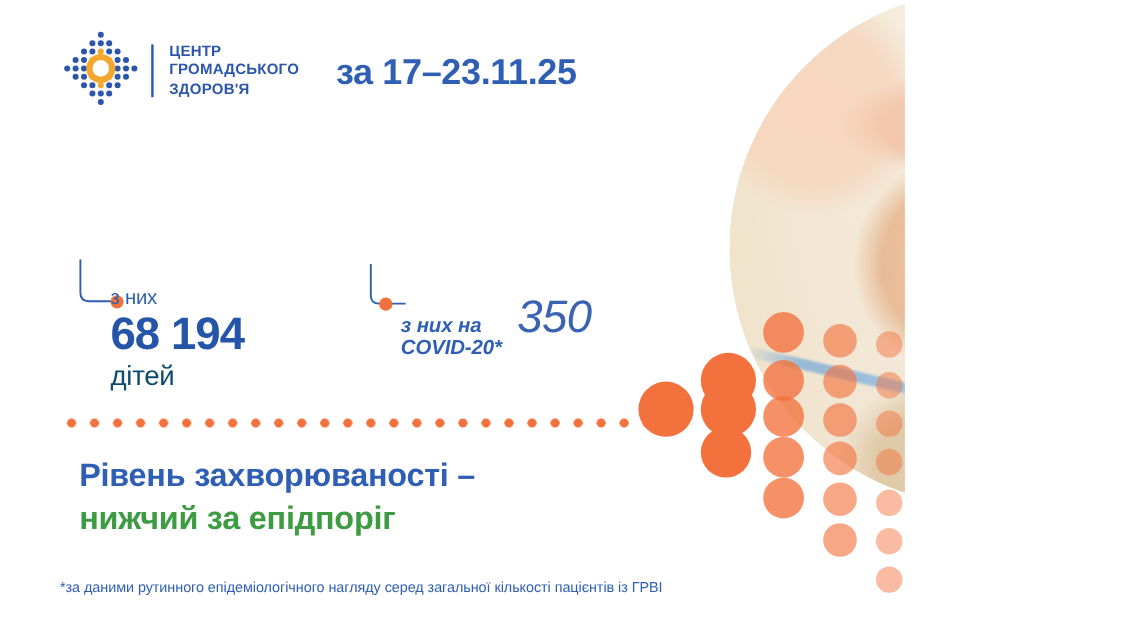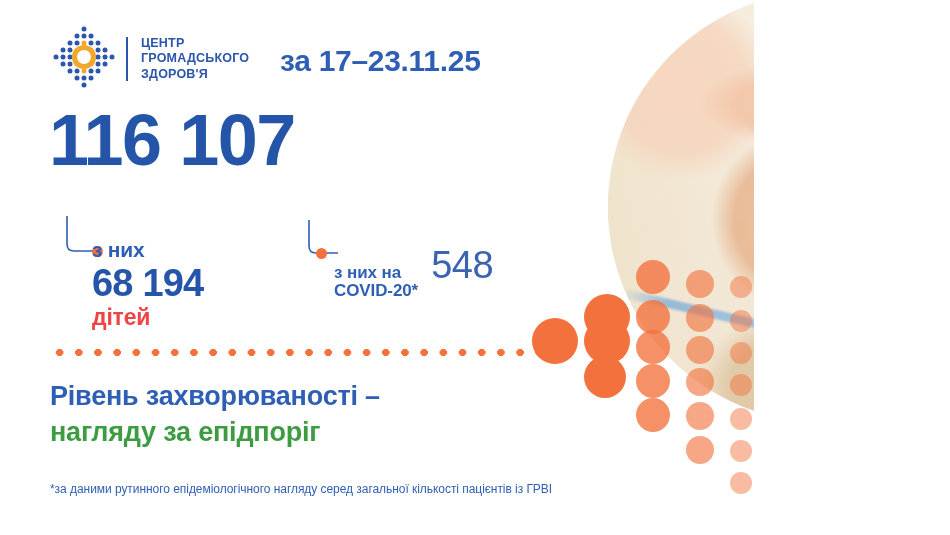--- a/index.html
+++ b/index.html
@@ -148,34 +148,34 @@
     color: #2f5fb4;
     letter-spacing: -0.2px;
     white-space: nowrap;
   }
 
   
   .connector { position: absolute; }
 
   .kids-block { position: absolute; left: 92px; top: 238px; }
   .kids-label {
-    font-size: 21px; font-weight: 700; color: #2f5fb4;
+    font-size: 17px; font-weight: 400; color: #2f5fb4;
     letter-spacing: -0.2px; white-space: nowrap;
   }
   .kids-number {
     margin-top: 2px;
     font-size: 38px; font-weight: 700; color: #2455a8;
     letter-spacing: -0.8px; line-height: 1.05; white-space: nowrap;
   }
   .kids-unit {
-    font-size: 23px; font-weight: 700; color: #ef4444;
+    font-size: 23px; font-weight: 400; color: #0c4a6e;
     letter-spacing: -0.2px; white-space: nowrap;
   }
 
-  .covid-block { position: absolute; left: 334px; top: 244px; display: flex; align-items: baseline; }
+  .covid-block { position: absolute; left: 334px; top: 244px; display: flex; align-items: baseline; font-style: italic; }
   .covid-label {
     font-size: 17px; font-weight: 700; color: #2f5fb4;
     line-height: 1.08; letter-spacing: -0.1px; white-space: nowrap;
   }
   .covid-number {
     margin-left: 13px;
     font-size: 38px; font-weight: 400; color: #3a63b0;
     letter-spacing: -0.5px; white-space: nowrap;
   }
 
@@ -184,21 +184,21 @@
     position: absolute;
     left: 50px; top: 348px;
     width: 500px; height: 9px;
     background-image: radial-gradient(circle, #f2713c 0 3.6px, rgba(242,113,60,0) 3.9px);
     background-size: 19.2px 9px;
     background-repeat: repeat-x;
   }
 
   .statement {
     position: absolute;
-    left: 50px; top: 378px;
+    left: 66px; top: 378px;
     font-size: 27px; font-weight: 700;
     line-height: 1.34;
     letter-spacing: -0.2px;
     white-space: nowrap;
   }
   .statement .l1 { color: #2f5fb4; display: block; }
   .statement .l2 { color: #3d9b42; display: block; }
 
   .footnote {
     position: absolute;
@@ -273,21 +273,20 @@
     <div class="logo-divider"></div>
     <div class="logo-text">
       <div>ЦЕНТР</div>
       <div>ГРОМАДСЬКОГО</div>
       <div>ЗДОРОВ'Я</div>
     </div>
   </div>
 
   <div class="period">за 17–23.11.25</div>
 
-  <div class="big-number">116 107</div>
 
   <svg class="connector" style="left:62px; top:216px; width:40px; height:44px;" viewBox="0 0 40 44">
     <path d="M5 0 L5 28 Q5 35 12 35 L34 35" fill="none" stroke="#2f5fb4" stroke-width="1.6"></path>
   </svg>
   <span class="dot" style="position:absolute; left:92px; top:246px; width:11px; height:11px; border-radius:50%; background:#f2713c;"></span>
 
   <svg class="connector" style="left:304px; top:220px; width:40px; height:42px;" viewBox="0 0 40 42">
     <path d="M5 0 L5 26 Q5 33 12 33 L34 33" fill="none" stroke="#2f5fb4" stroke-width="1.6"></path>
   </svg>
   <span class="dot" style="position:absolute; left:316px; top:248px; width:11px; height:11px; border-radius:50%; background:#f2713c;"></span>
@@ -296,28 +295,28 @@
     <div class="kids-label">з них</div>
     <div class="kids-number">68 194</div>
     <div class="kids-unit">дітей</div>
   </div>
 
   <div class="covid-block">
     <div class="covid-label">
       <span>з них на</span><br>
       <span>COVID-20*</span>
     </div>
-    <div class="covid-number">548</div>
+    <div class="covid-number">350</div>
   </div>
 
   <div class="divider"></div>
 
   <div class="statement">
     <span class="l1">Рівень захворюваності –</span>
-    <span class="l2">нагляду за епідпоріг</span>
+    <span class="l2">нижчий за епідпоріг</span>
   </div>
 
   <div class="footnote">*за даними рутинного епідеміологічного нагляду серед загальної кількості пацієнтів із ГРВІ</div>
 
   <div class="dot-grid">
     <i style="left:-8px;  top:50px; width:46px; height:46px; opacity:1;"></i>
     <i style="left:44px;  top:26px; width:46px; height:46px; opacity:1;"></i>
     <i style="left:44px;  top:50px; width:46px; height:46px; opacity:1;"></i>
     <i style="left:44px;  top:88px; width:42px; height:42px; opacity:1;"></i>
 

